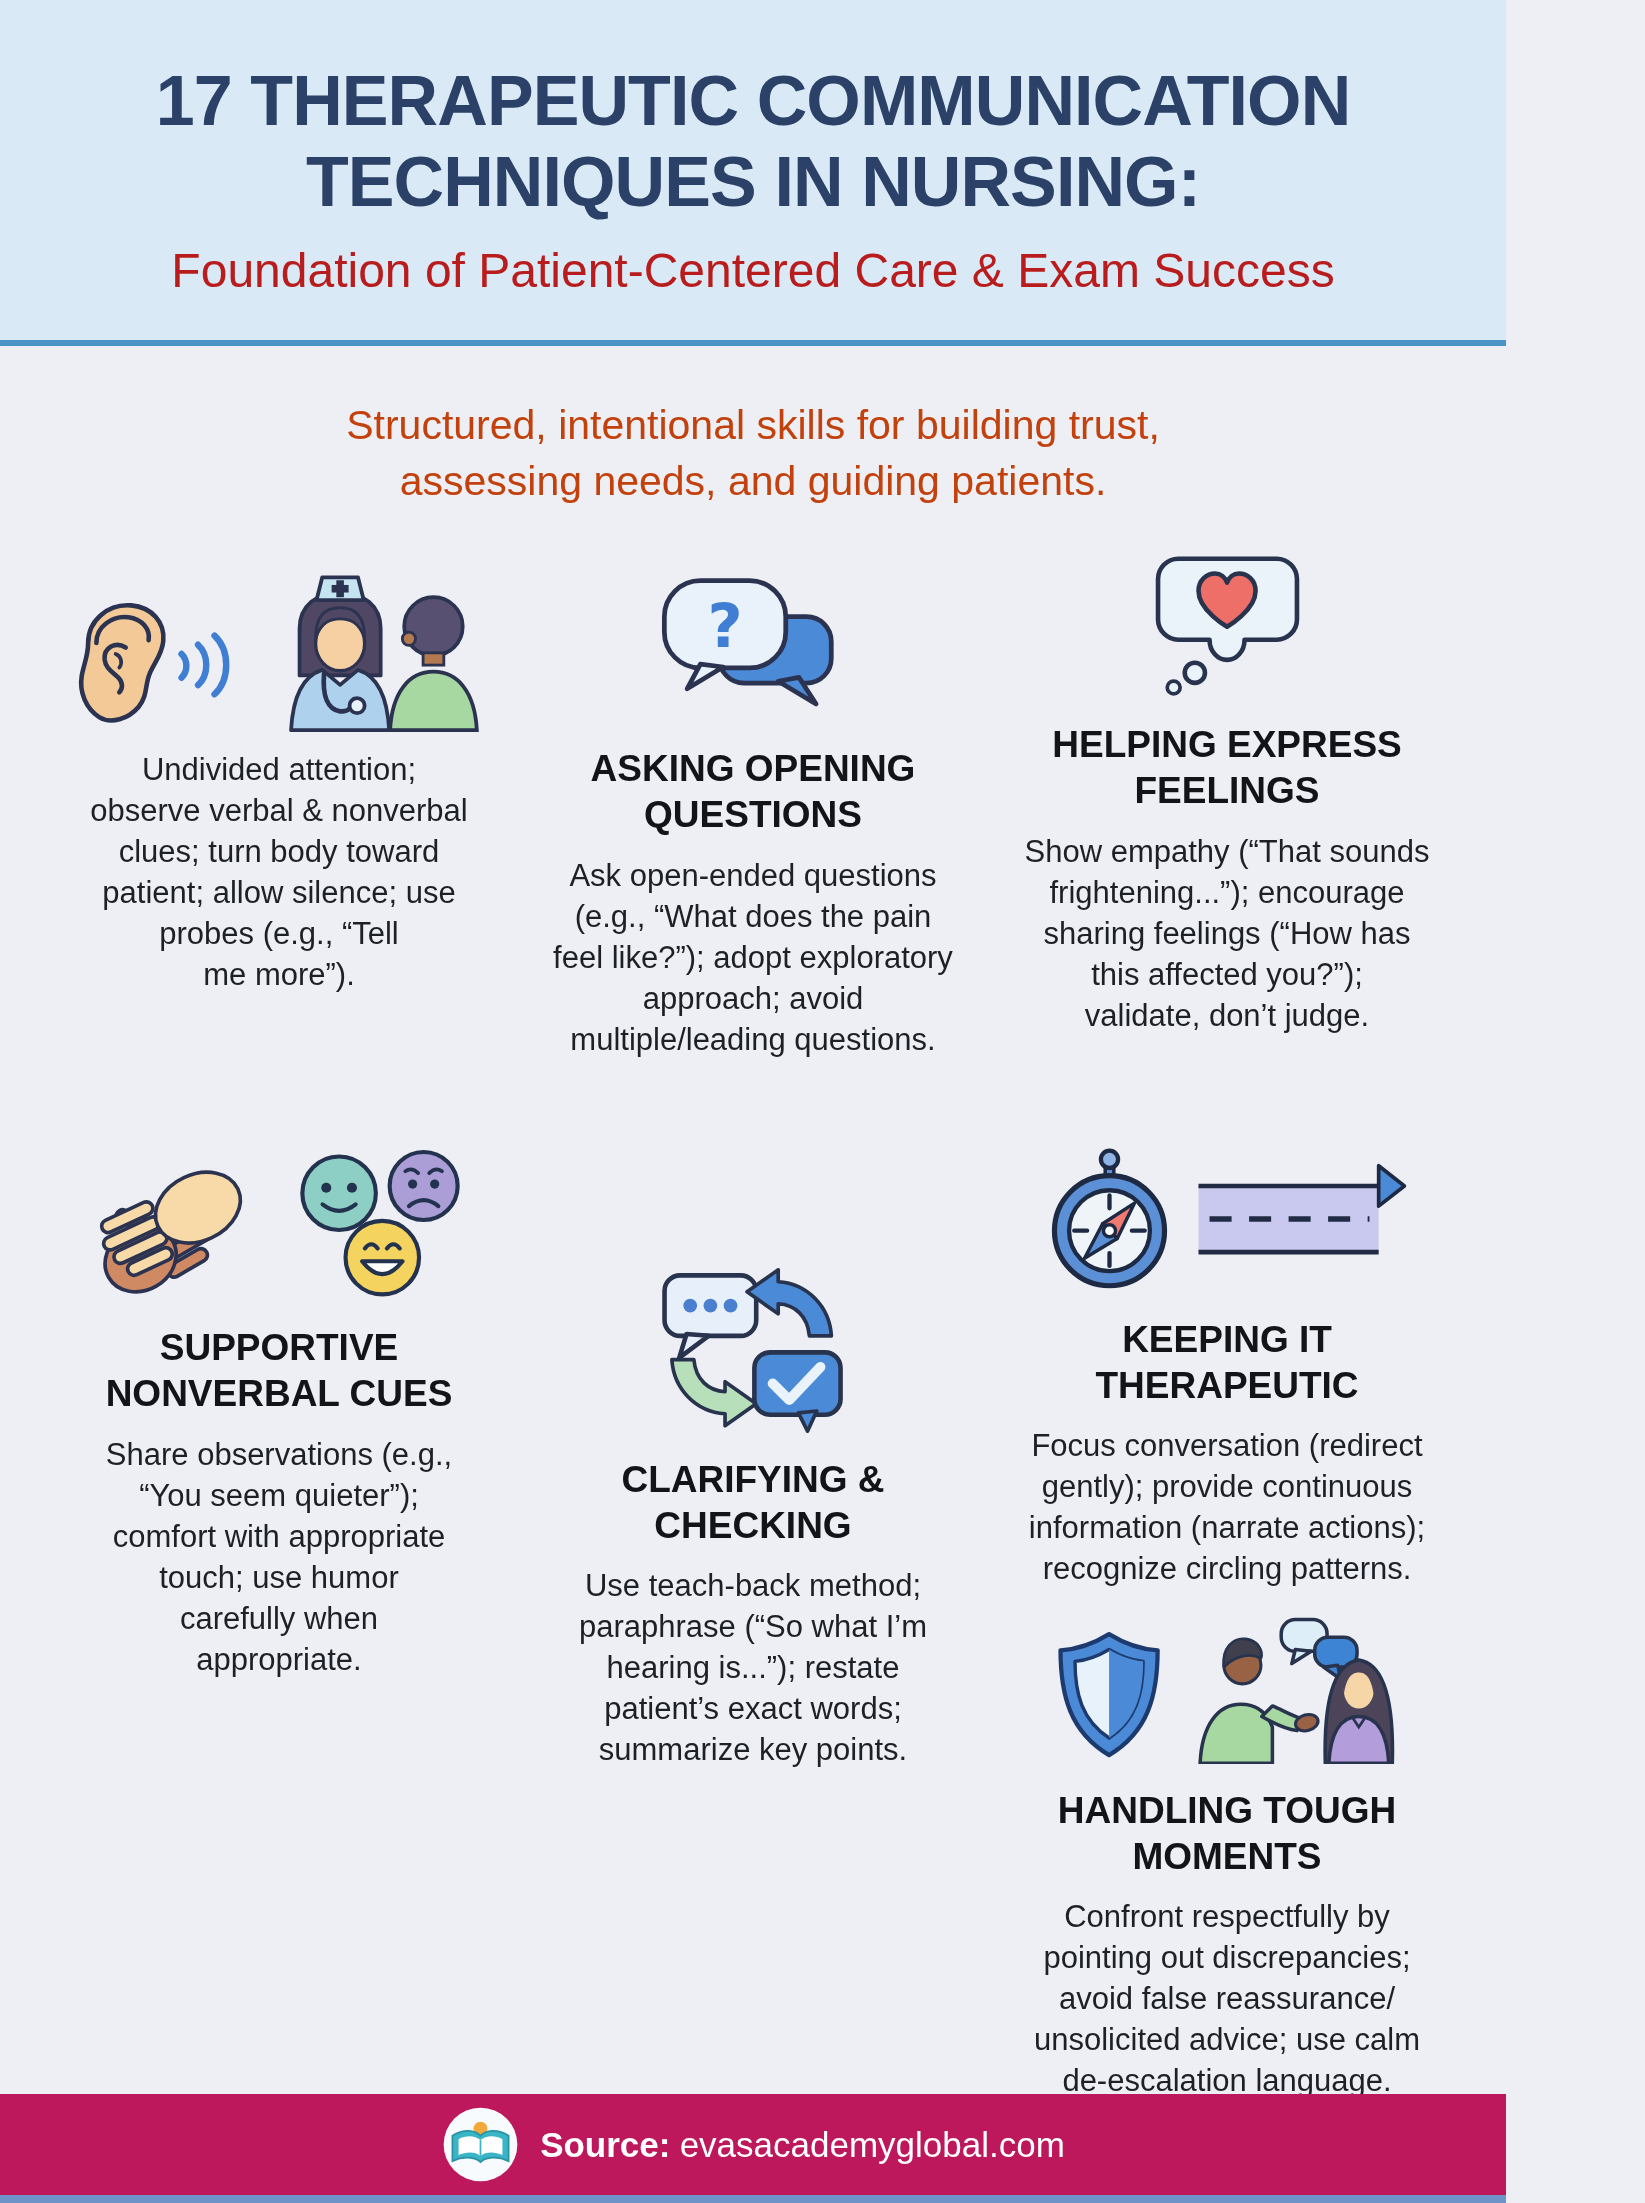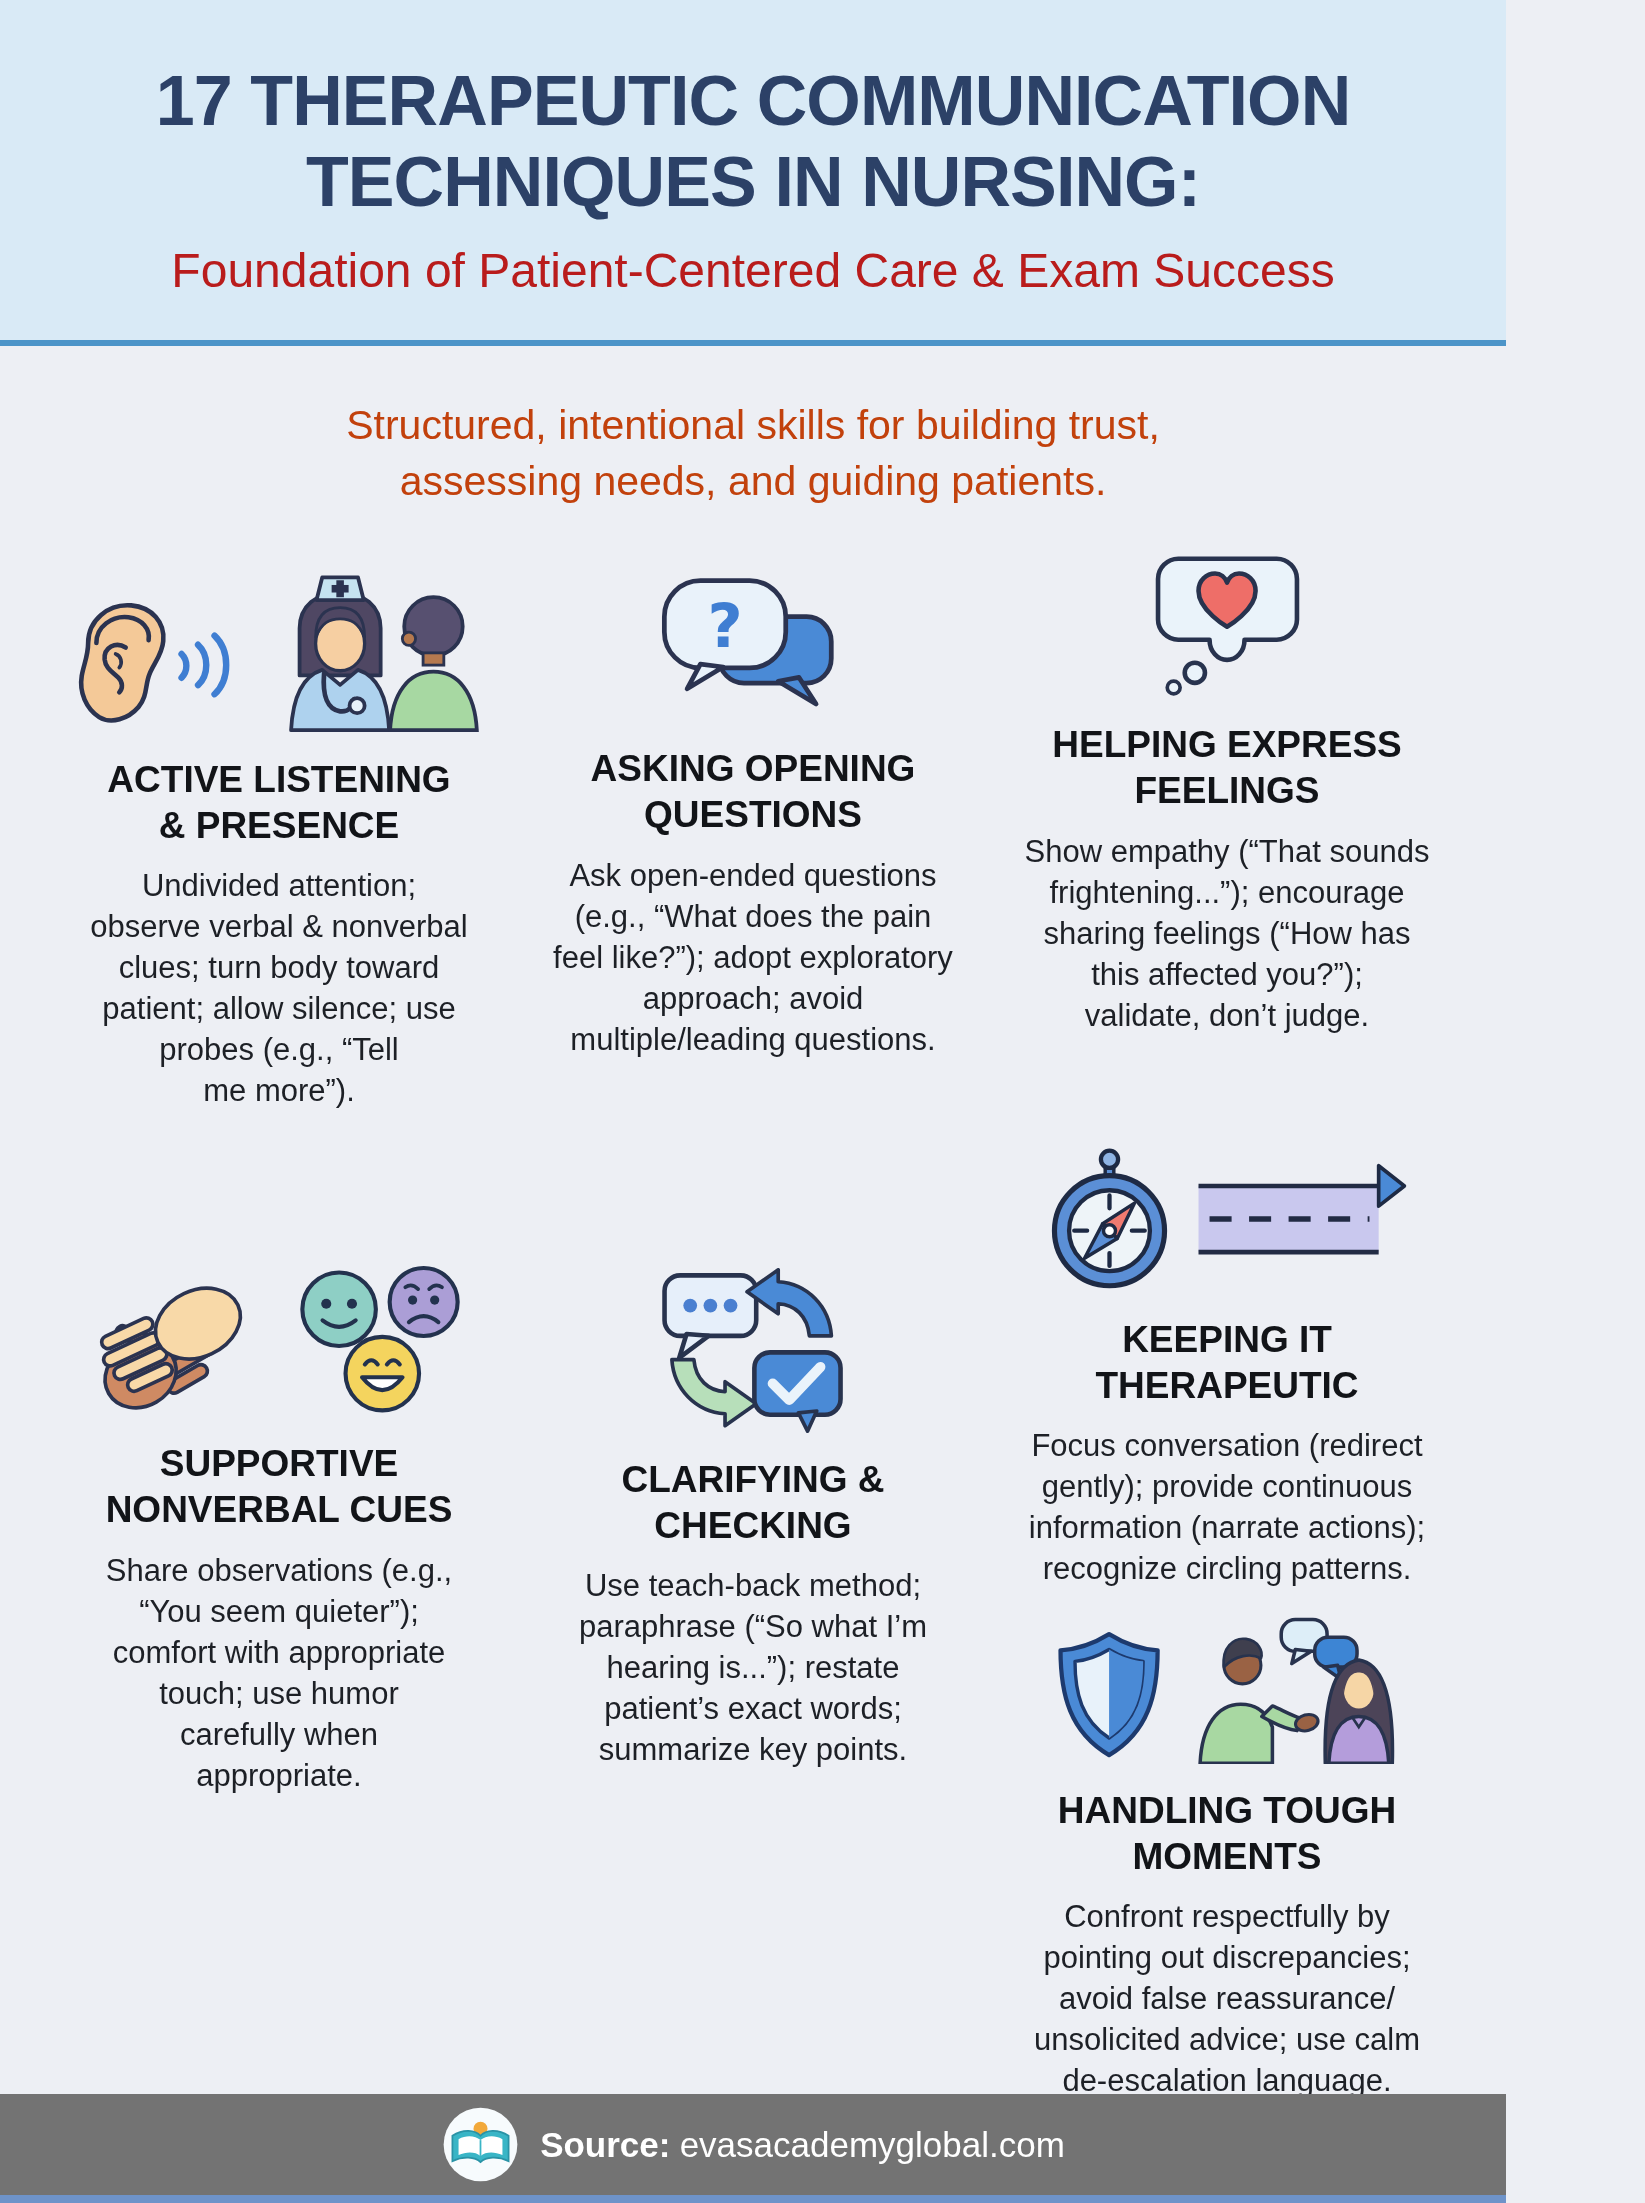--- a/index.html
+++ b/index.html
@@ -25,21 +25,21 @@
   .icon-row { display:flex; align-items:flex-end; justify-content:center; gap:18.4px; }
   .card-title { margin-top:24px; font-size:37px; line-height:46px; font-weight:bold; color:#121418; }
   .card-body { margin-top:16.5px; font-size:31px; line-height:41px; color:#1d2026; }
 
   
   .c1a { margin-top:16.5px; }  .c1b { margin-top:154px; }
   .c2a { margin-top:24px; }  .c2b { margin-top:208px; }
   .c3a { margin-top:0; }     .c3b { margin-top:110px; } .c3c { margin-top:27.5px; }
 
   
-  .footer { position:absolute; left:0; bottom:0; width:100%; height:110px; background:#737373;
+  .footer { position:absolute; left:0; bottom:0; width:100%; height:110px; background:#be185d;
             border-bottom:9.2px solid #6e93c9; display:flex; align-items:center; justify-content:center; gap:20px; }
   .footer-text { color:#ffffff; font-size:35px; }
   .footer-text .lbl { font-weight:bold; margin-right:9.2px; }
 
   svg { display:block; }
 </style>
 </head>
 <body>
 
 <div class="poster">
@@ -81,22 +81,20 @@
             <rect x="74" y="18" width="18" height="8" fill="#2b3350"></rect>
             <path d="M31,172 C33,134 45,114 64,108 L83,124 L102,108 C121,114 133,134 135,172 Z" fill="#aed2ee" stroke="#2b3350" stroke-width="4" stroke-linejoin="round"></path>
             <path d="M66,112 C64,136 70,150 83,152 C92,153 97,147 98,139" fill="none" stroke="#2b3350" stroke-width="5" stroke-linecap="round"></path>
             <circle cx="101" cy="146" r="8" fill="#e8f2fa" stroke="#2b3350" stroke-width="4"></circle>
             <circle cx="182" cy="62" r="31" fill="#575070" stroke="#2b3350" stroke-width="4"></circle>
             <circle cx="156" cy="75" r="7" fill="#b5794f" stroke="#2b3350" stroke-width="3"></circle>
             <rect x="171" y="90" width="22" height="13" fill="#b5794f" stroke="#2b3350" stroke-width="3"></rect>
             <path d="M136,172 C138,132 156,110 182,110 C208,110 226,132 228,172 Z" fill="#a7d8a2" stroke="#2b3350" stroke-width="4"></path>
           </svg>
         </div>
-        <div class="card-title prewrap">ACTIVE LISTENING
-&amp; PRESENCE</div>
         <div class="card-body prewrap">Undivided attention;
 observe verbal &amp; nonverbal
 clues; turn body toward
 patient; allow silence; use
 probes (e.g., “Tell
 me more”).</div>
       </div>
 
       <div class="card c1b">
         <div class="icon-row">

